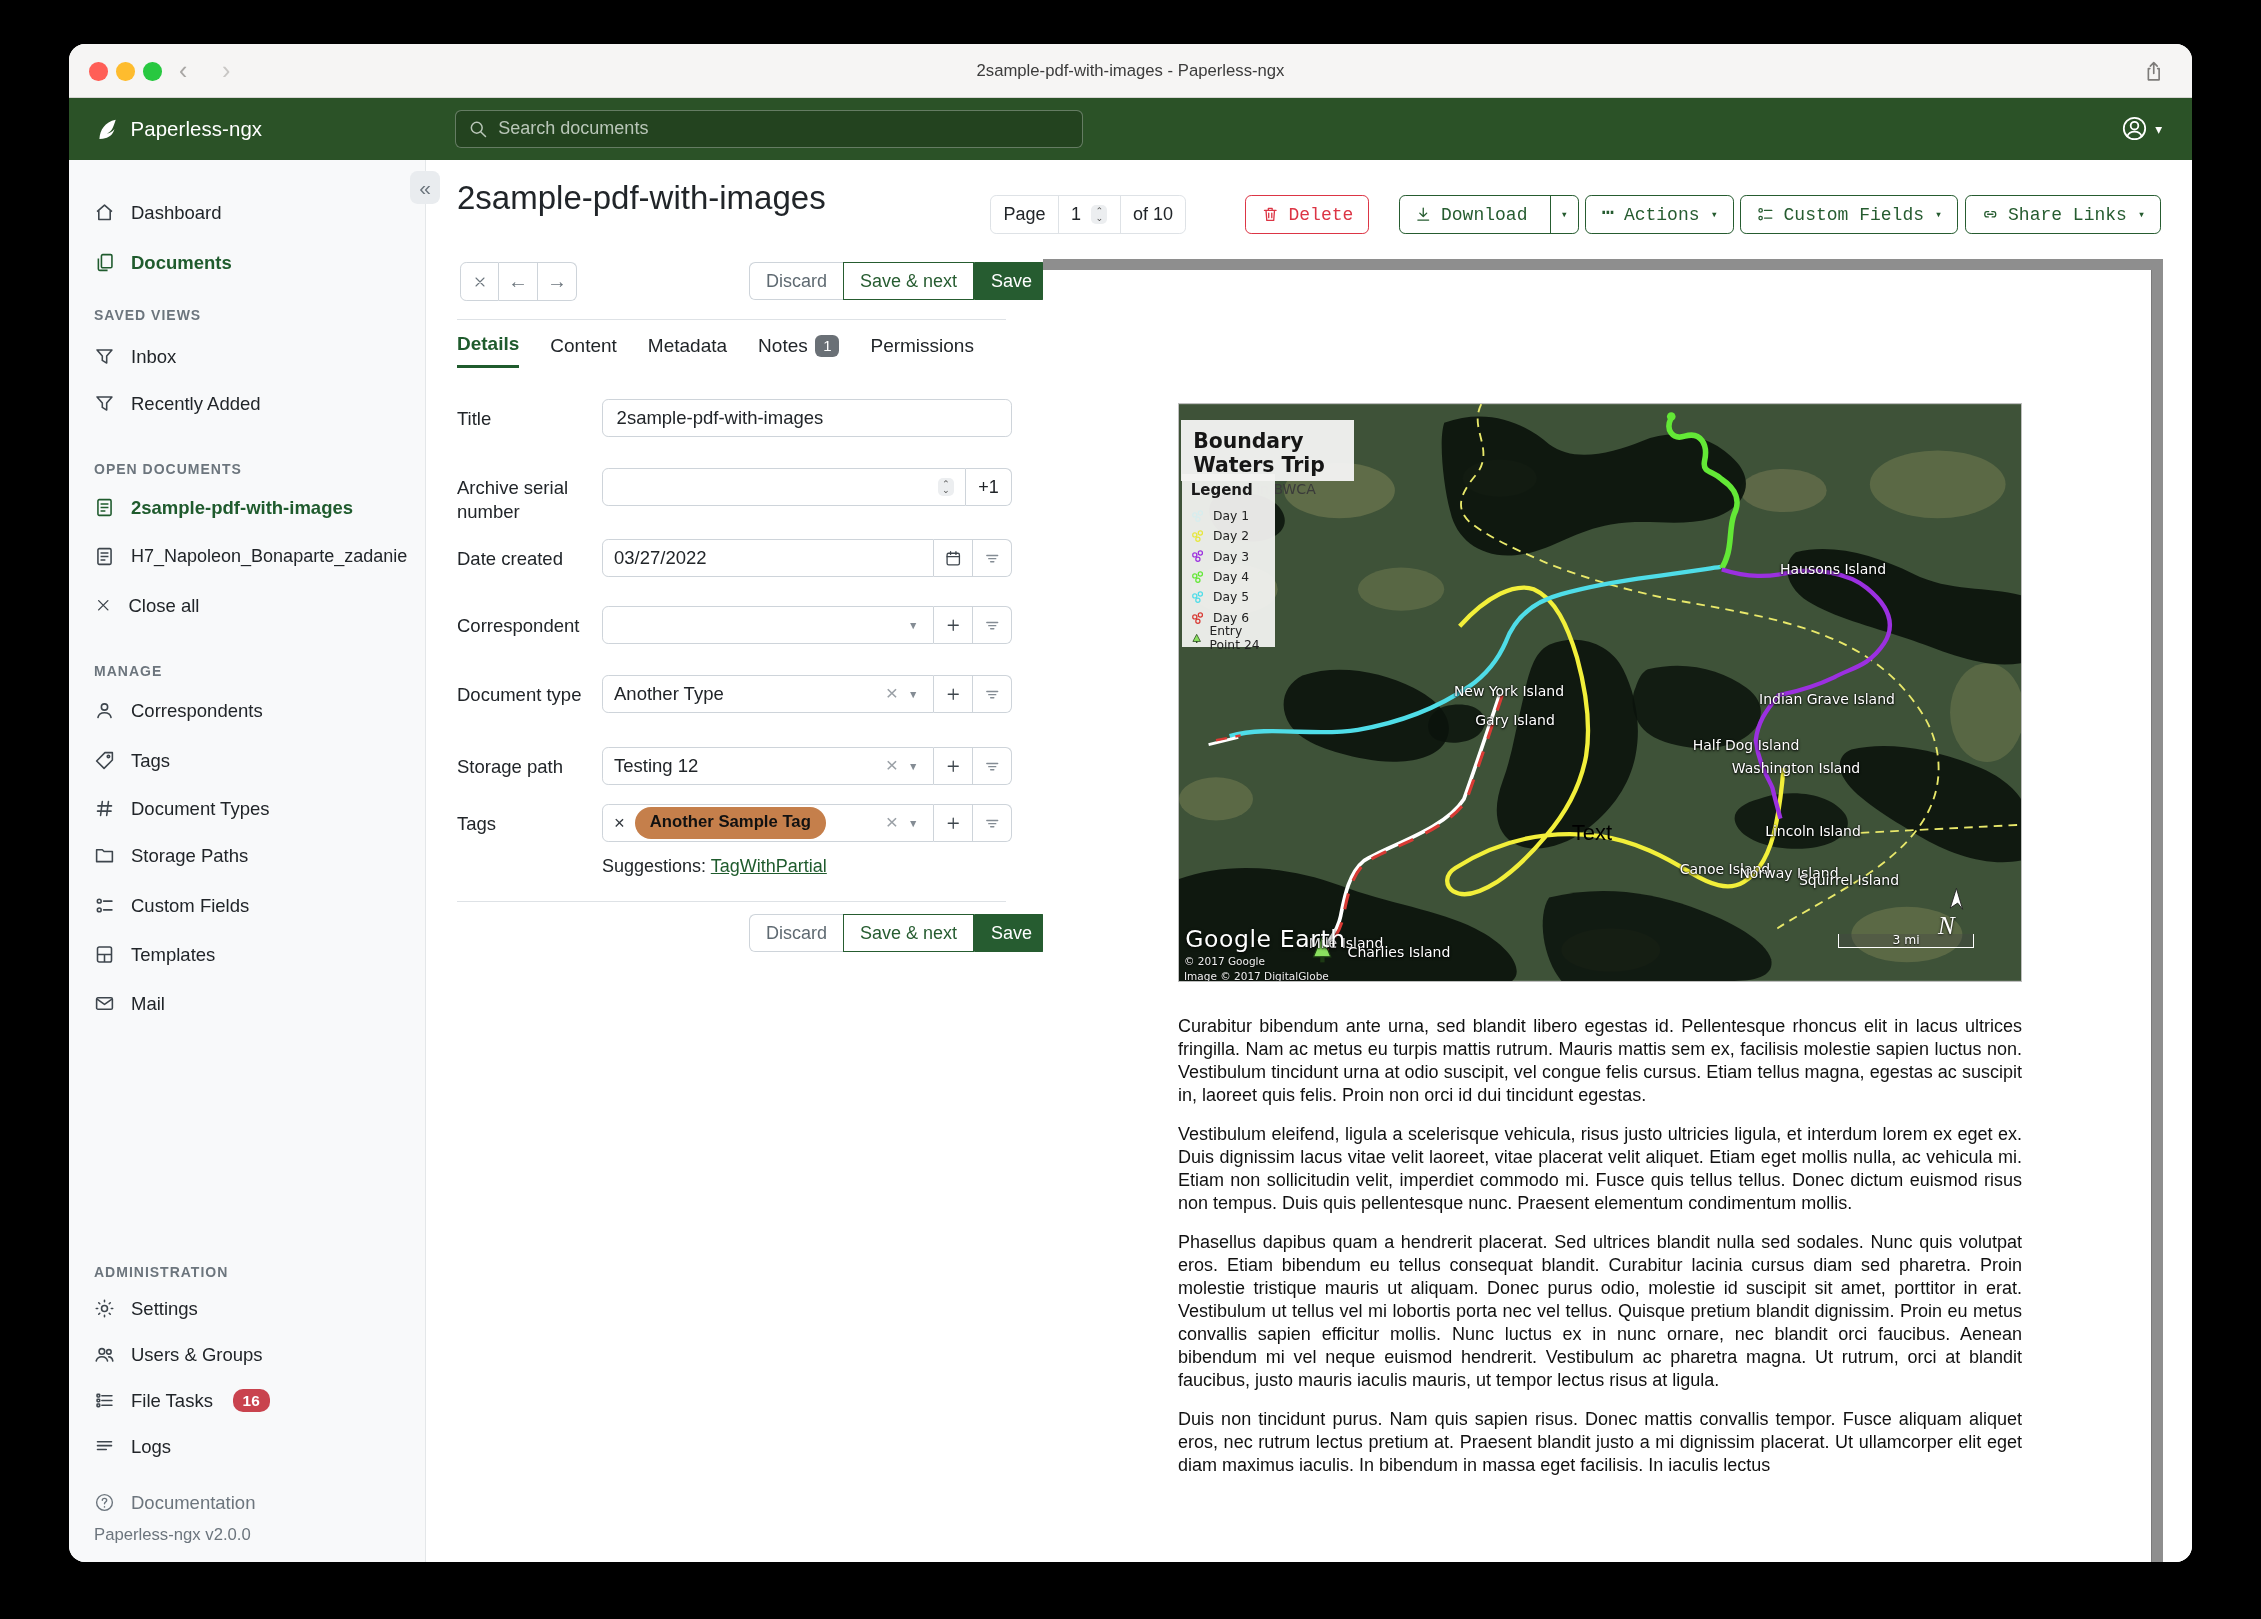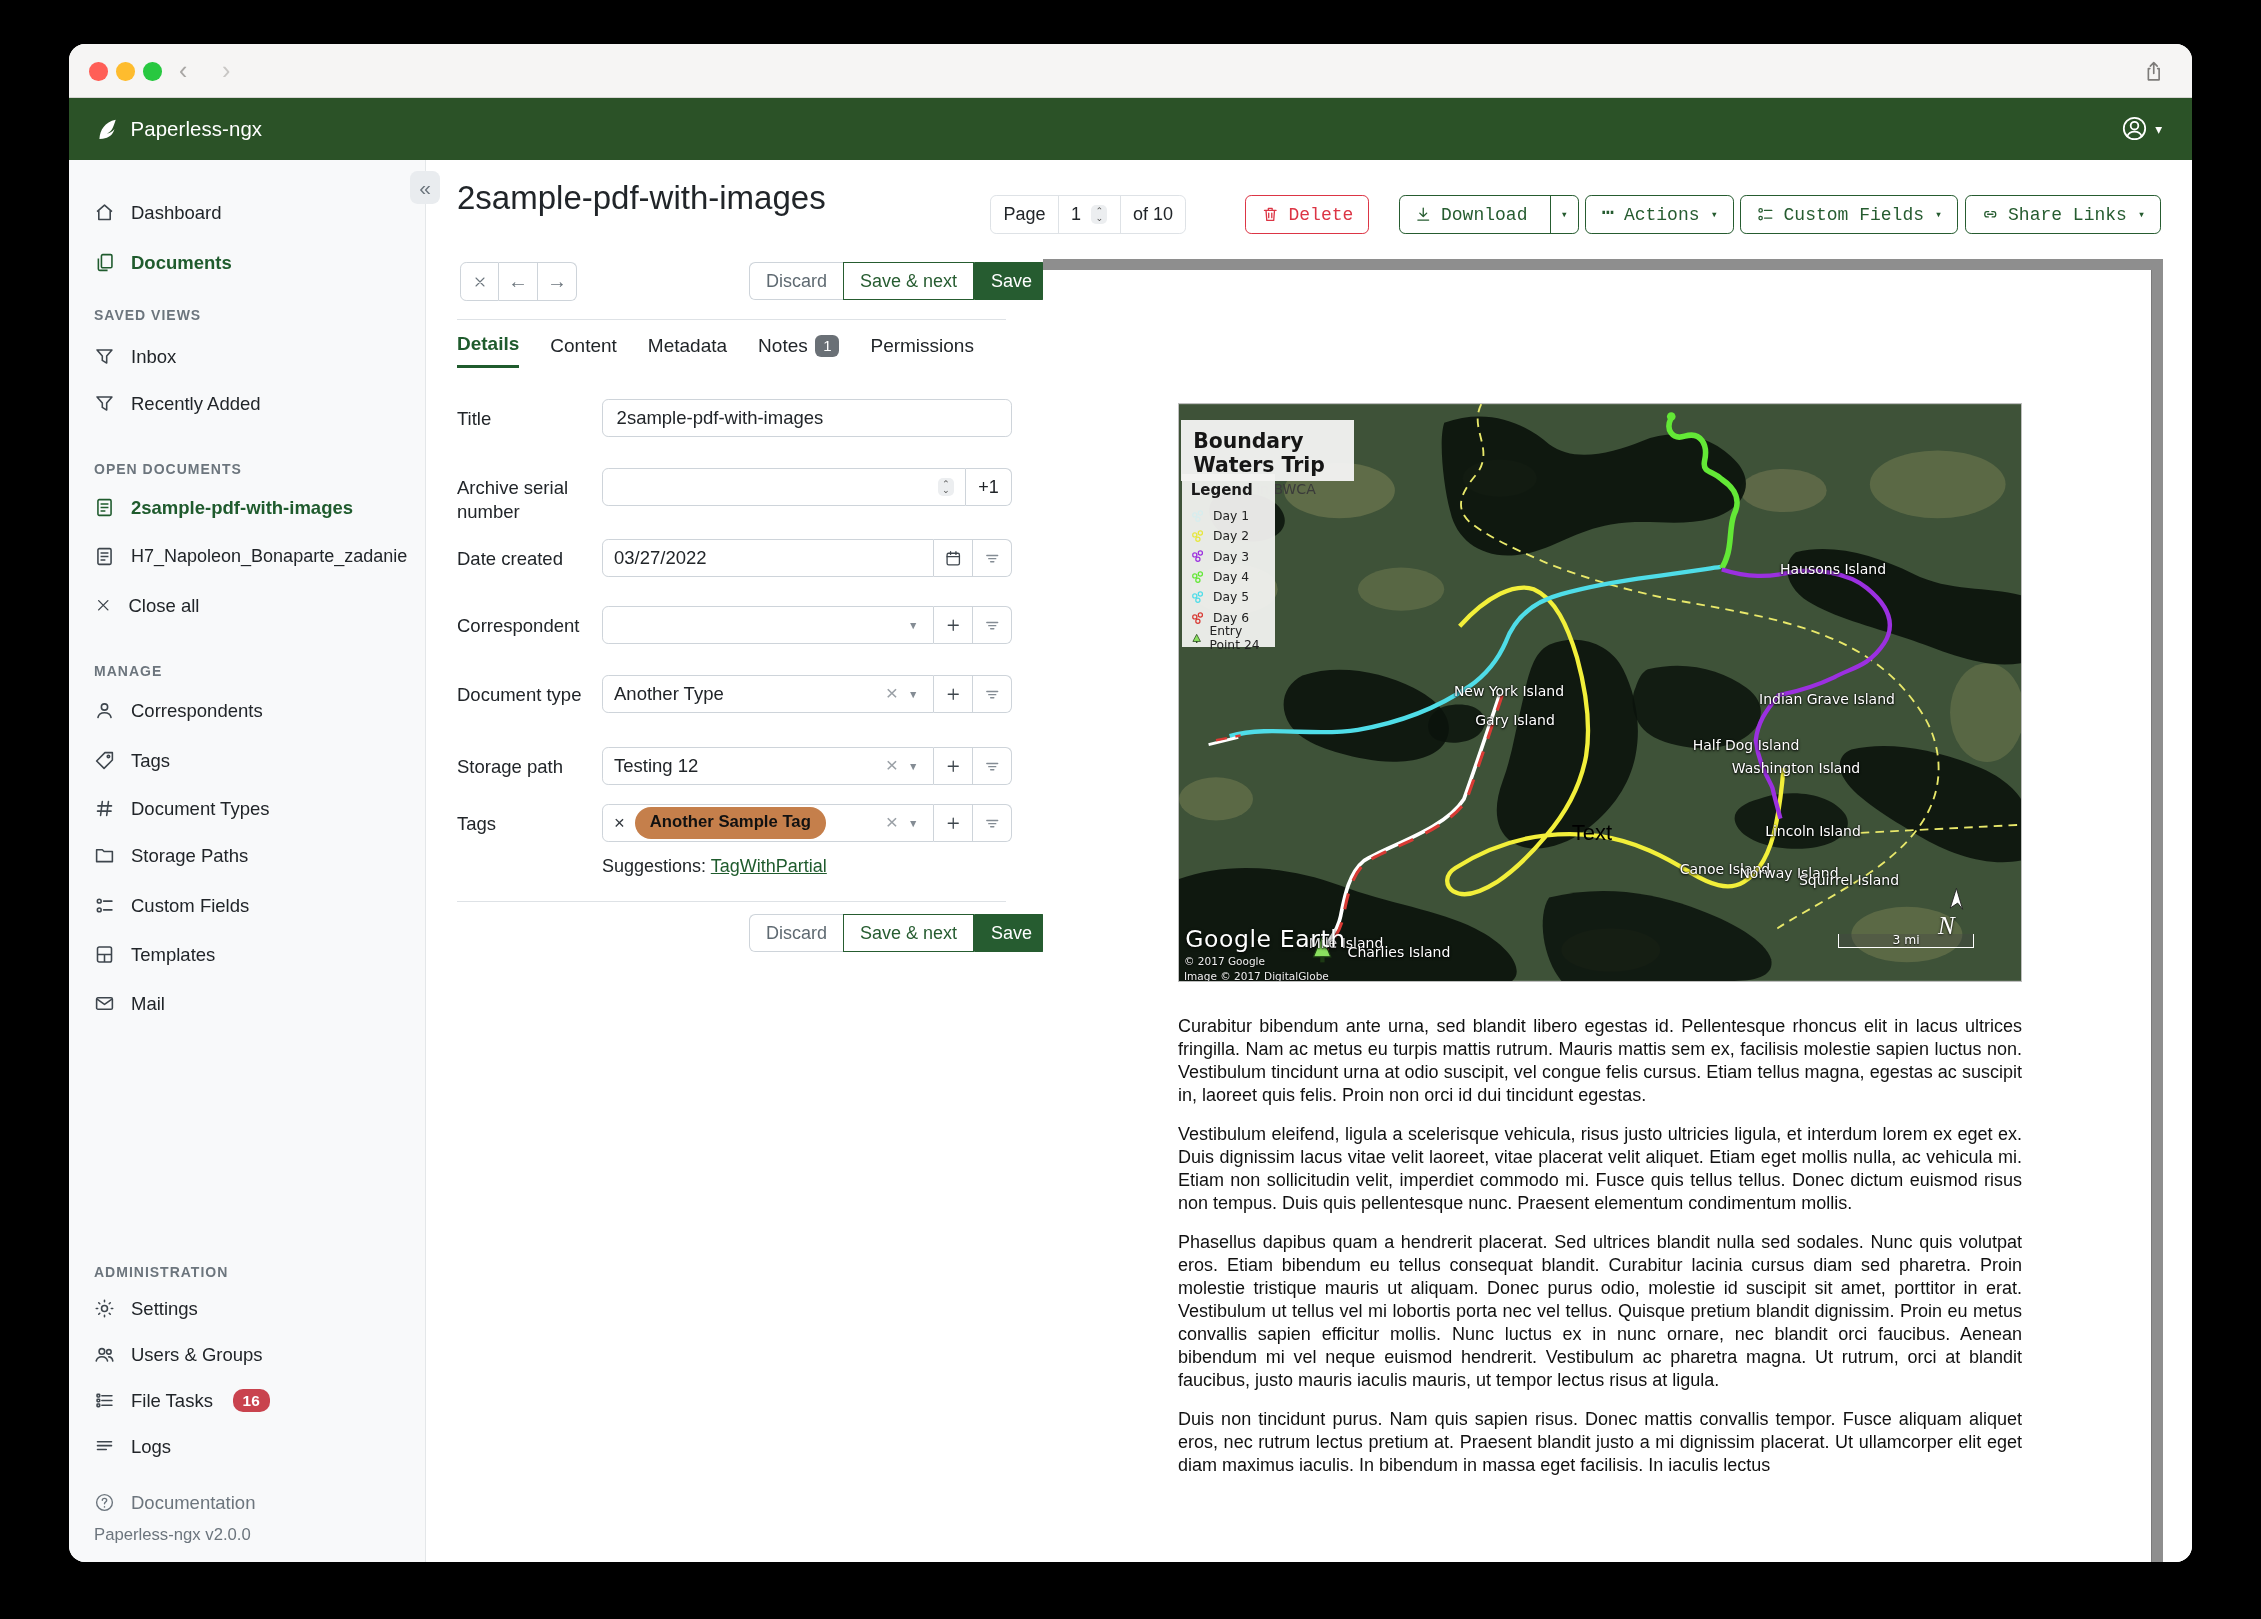--- a/index.html
+++ b/index.html
@@ -138,33 +138,43 @@
 <body>
 
 <div class="window">
 
   <div class="titlebar">
     <span class="tl red"></span>
     <span class="tl yel"></span>
     <span class="tl grn"></span>
     <span class="navchev" style="left:110px">‹</span>
     <span class="navchev" style="left:153px;color:#c9c7c5">›</span>
+    <div class="win-title">2sample-pdf-with-images - Paperless-ngx</div>
     <span class="share-ico">
       <svg width="23.5" height="27" viewBox="0 0 24 24" fill="none" stroke="currentColor" stroke-width="1.7" stroke-linecap="round" stroke-linejoin="round">
           <path d="M8 9H6.5V20.5H17.5V9H16M12 3.5V14M8.5 6.5L12 3L15.5 6.5"></path>
         </svg>
     </span>
   </div>
 
   <div class="appheader">
     <div class="brand">
       <svg width="28" height="28" viewBox="0 0 24 24">
           <path fill="#fff" d="M5.5 20.5C6 13 10 5.8 19.5 4c-1.8 5.2-2.6 9.6-7.6 12 2.8-.4 4.9-1.9 6.5-4-1.2 4.9-4.9 7.8-10 8.3Z"></path>
         </svg>
       <span class="brand-name">Paperless-ngx</span>
+    </div>
+    <div class="searchbox">
+      <span class="search-ico">
+        <svg width="20" height="20" viewBox="0 0 24 24" fill="none" stroke="currentColor" stroke-width="1.8" stroke-linecap="round">
+            <circle cx="10.5" cy="10.5" r="6.5"></circle>
+            <path d="M15.5 15.5L21 21"></path>
+          </svg>
+      </span>
+      <input placeholder="Search documents" style="">
     </div>
     <div class="avatar">
       <svg width="27" height="27" viewBox="0 0 24 24" fill="none" stroke="#fff" stroke-width="1.6" stroke-linecap="round">
           <circle cx="12" cy="12" r="9.5"></circle>
           <circle cx="12" cy="9.5" r="3.4"></circle>
           <path d="M5.5 19C7 15.6 9.2 14.8 12 14.8s5 .8 6.5 4.2"></path>
         </svg>
       <span class="caret">▾</span>
     </div>
   </div>

